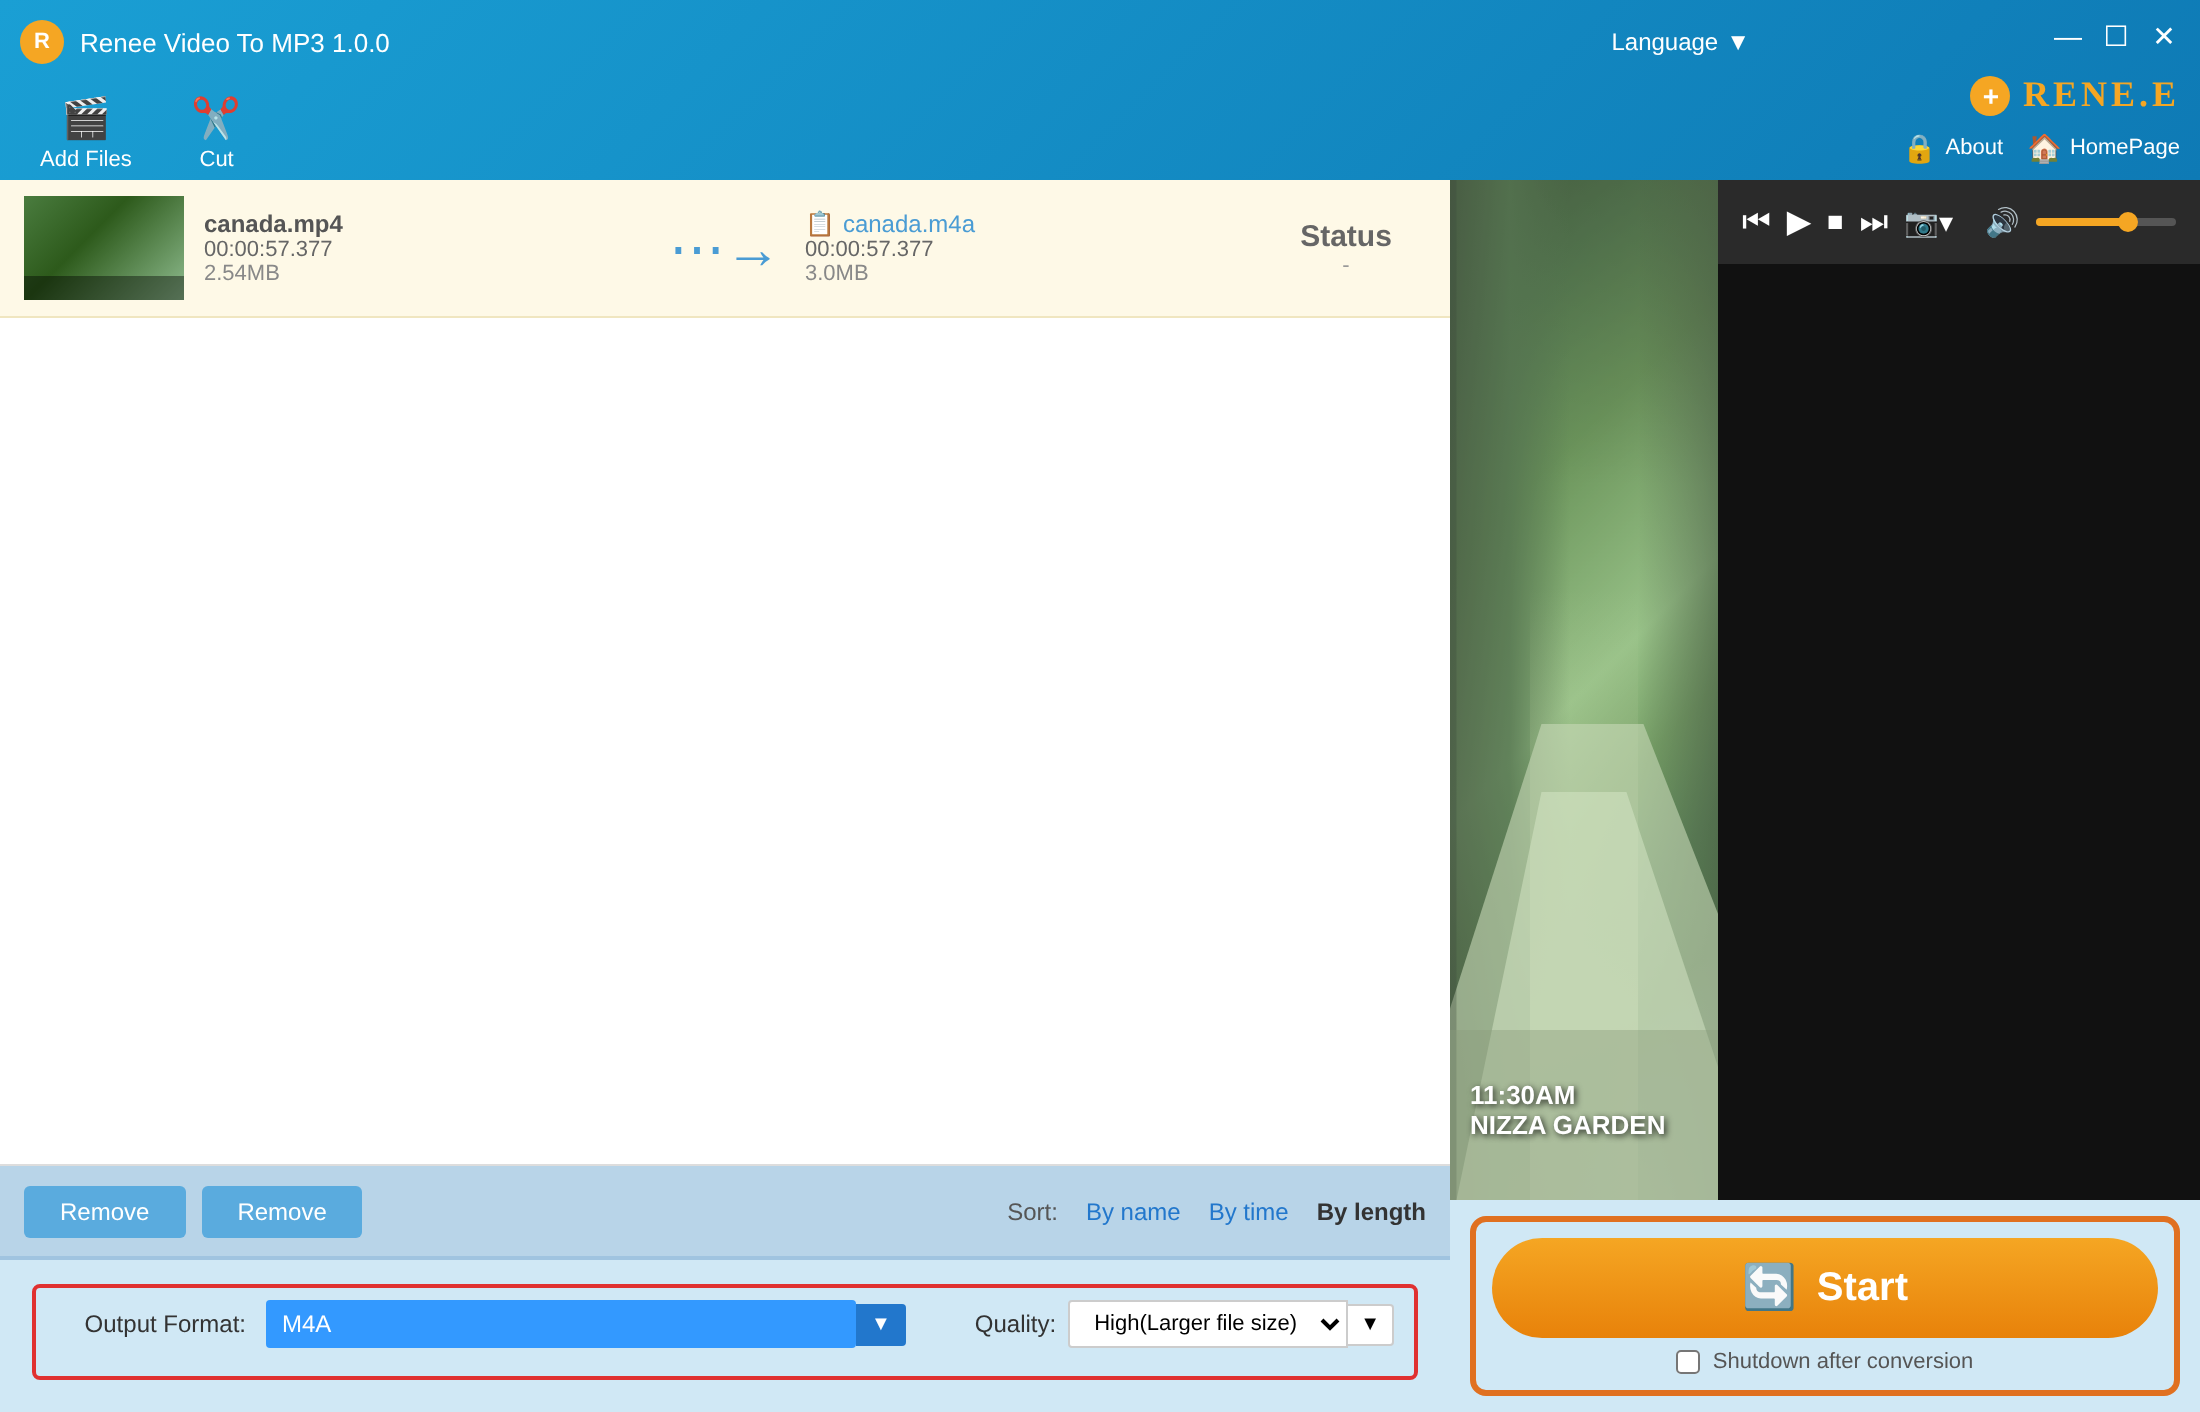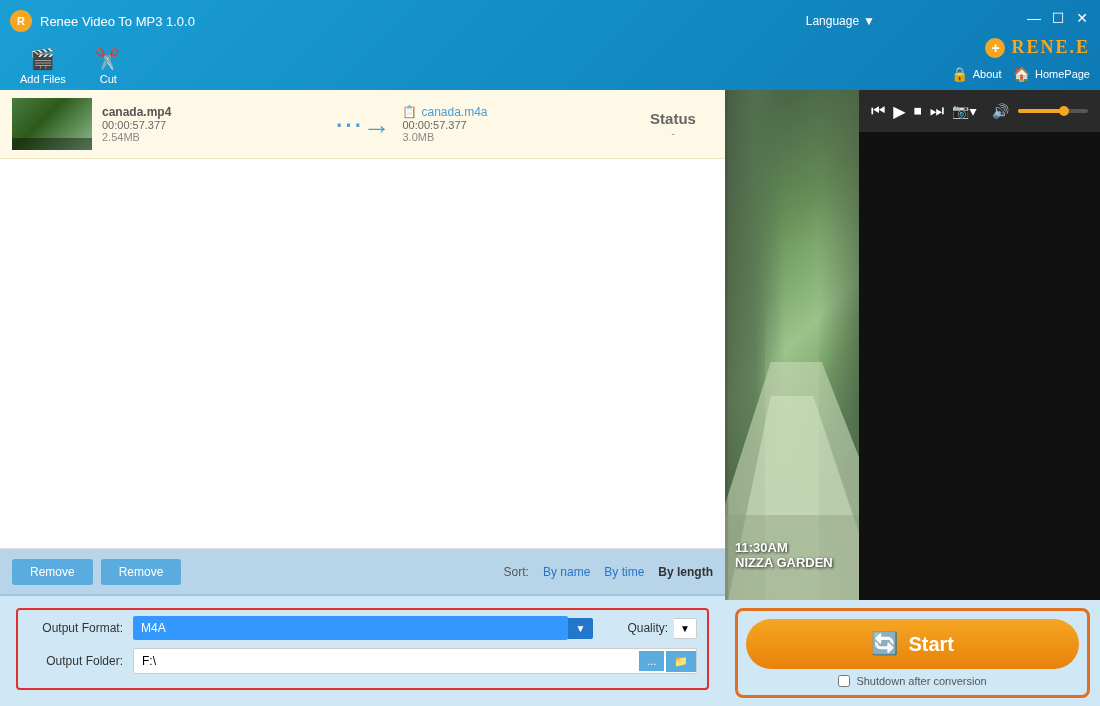--- a/index.html
+++ b/index.html
@@ -486,30 +486,27 @@
               <option>MP3</option>
               <option>AAC</option>
               <option>WAV</option>
               <option>FLAC</option>
             </select>
             <div class="select-arrow">▼</div>
           </div>
           <div class="quality-area">
             <span class="quality-label">Quality:</span>
             <div class="quality-select-container">
+              <select class="quality-select">
+                <option>High(Larger file size)</option>
+                <option>Medium</option>
+                <option>Low</option>
+              </select>
               <div class="quality-arrow">▼</div>
             </div>
-          </div>
-        </div>
-        <div class="settings-row">
-          <span class="settings-label">Output Folder:</span>
-          <div class="folder-input-container">
-            <input type="text" class="folder-input" value="F:\" style="">
-            <button class="folder-btn">...</button>
-            <button class="folder-btn2">📁</button>
           </div>
         </div>
       </div>
     </div>
   </div>
 
   <div id="right-container">
 
     <div id="video-section">
       <div id="video-preview">

